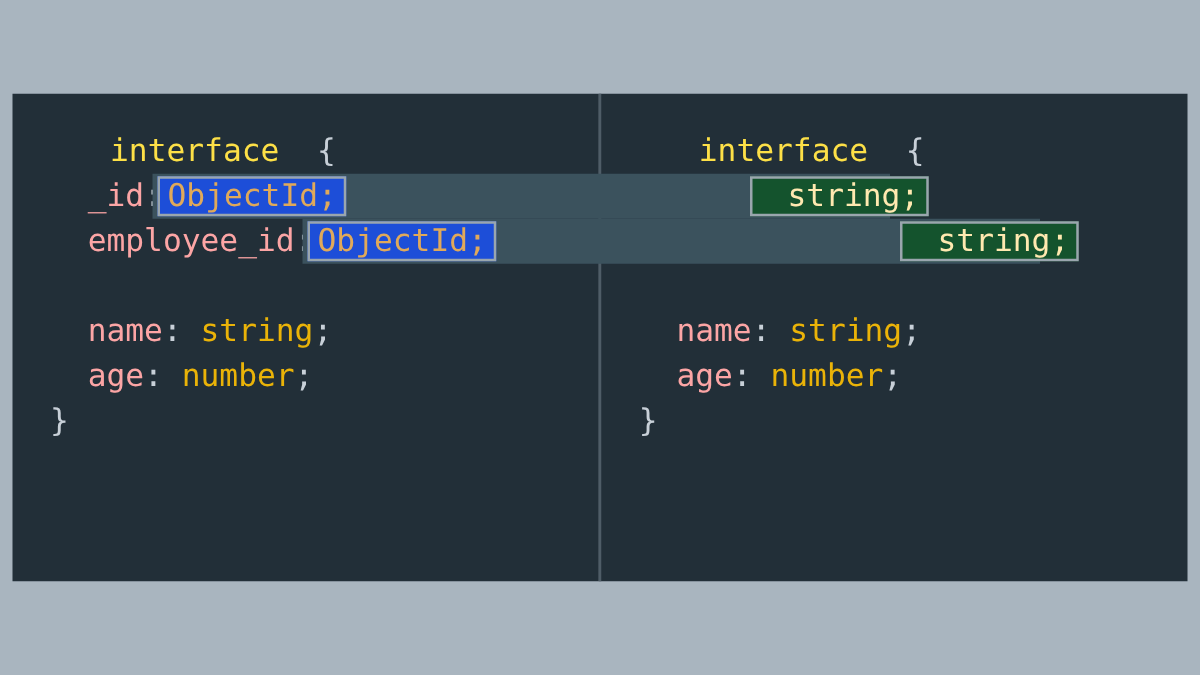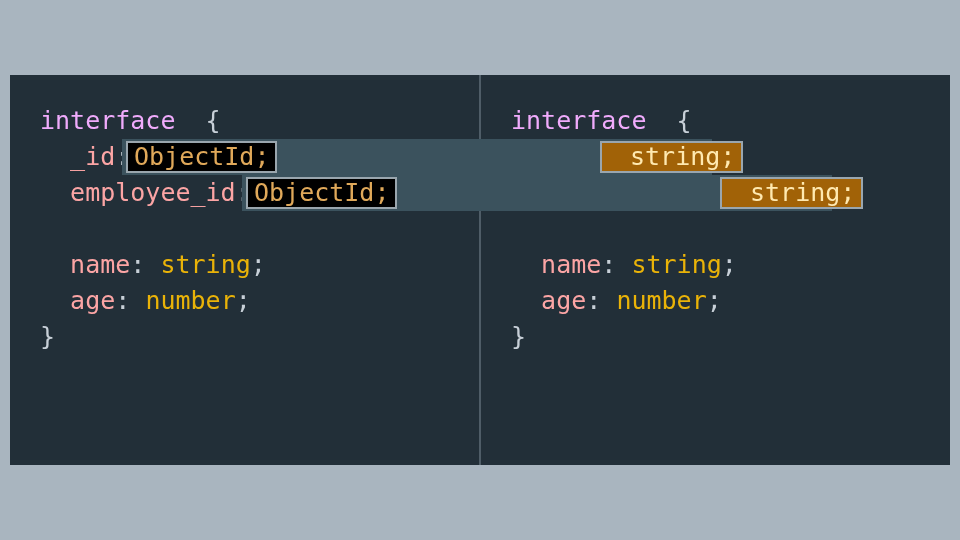--- a/index.html
+++ b/index.html
@@ -33,21 +33,21 @@
   }
   .panel + .panel {
     border-left: 2px solid #4f5d67;
   }
   .code-line {
     white-space: pre;
     height: 36px;
     display: flex;
     align-items: center;
   }
-  .kw     { color: #f0abfc; }    
+  .kw     { color: #fde047; margin-left: 48px; }    
   .type-n { color: #e5e9ed; }    
   .brace  { color: #c8d0d8; }
   .prop   { color: #fca5a5; }    
   .colon  { color: #c8d0d8; }
   .ty     { color: #eab308; }    
   .semi   { color: #c8d0d8; }
 
   
   .hl-row {
     position: absolute;
@@ -72,25 +72,25 @@
     top: 2px;
     height: 32px;
     border: 2px solid #9aa6ae;
     display: inline-flex;
     align-items: center;
     padding: 0 6px;
     font-size: 25px;
     white-space: pre;
   }
   .chip-obj {
-    background: #000000;
+    background: #1d4ed8;
     color: #e0a95a;
   }
   .chip-str {
-    background: #a16207;
+    background: #14532d;
     color: #ffe9b0;
     padding-left: 28px;
   }
 </style>
 </head>
 <body>
 
 <div class="stage">
 
   <div class="panels">

